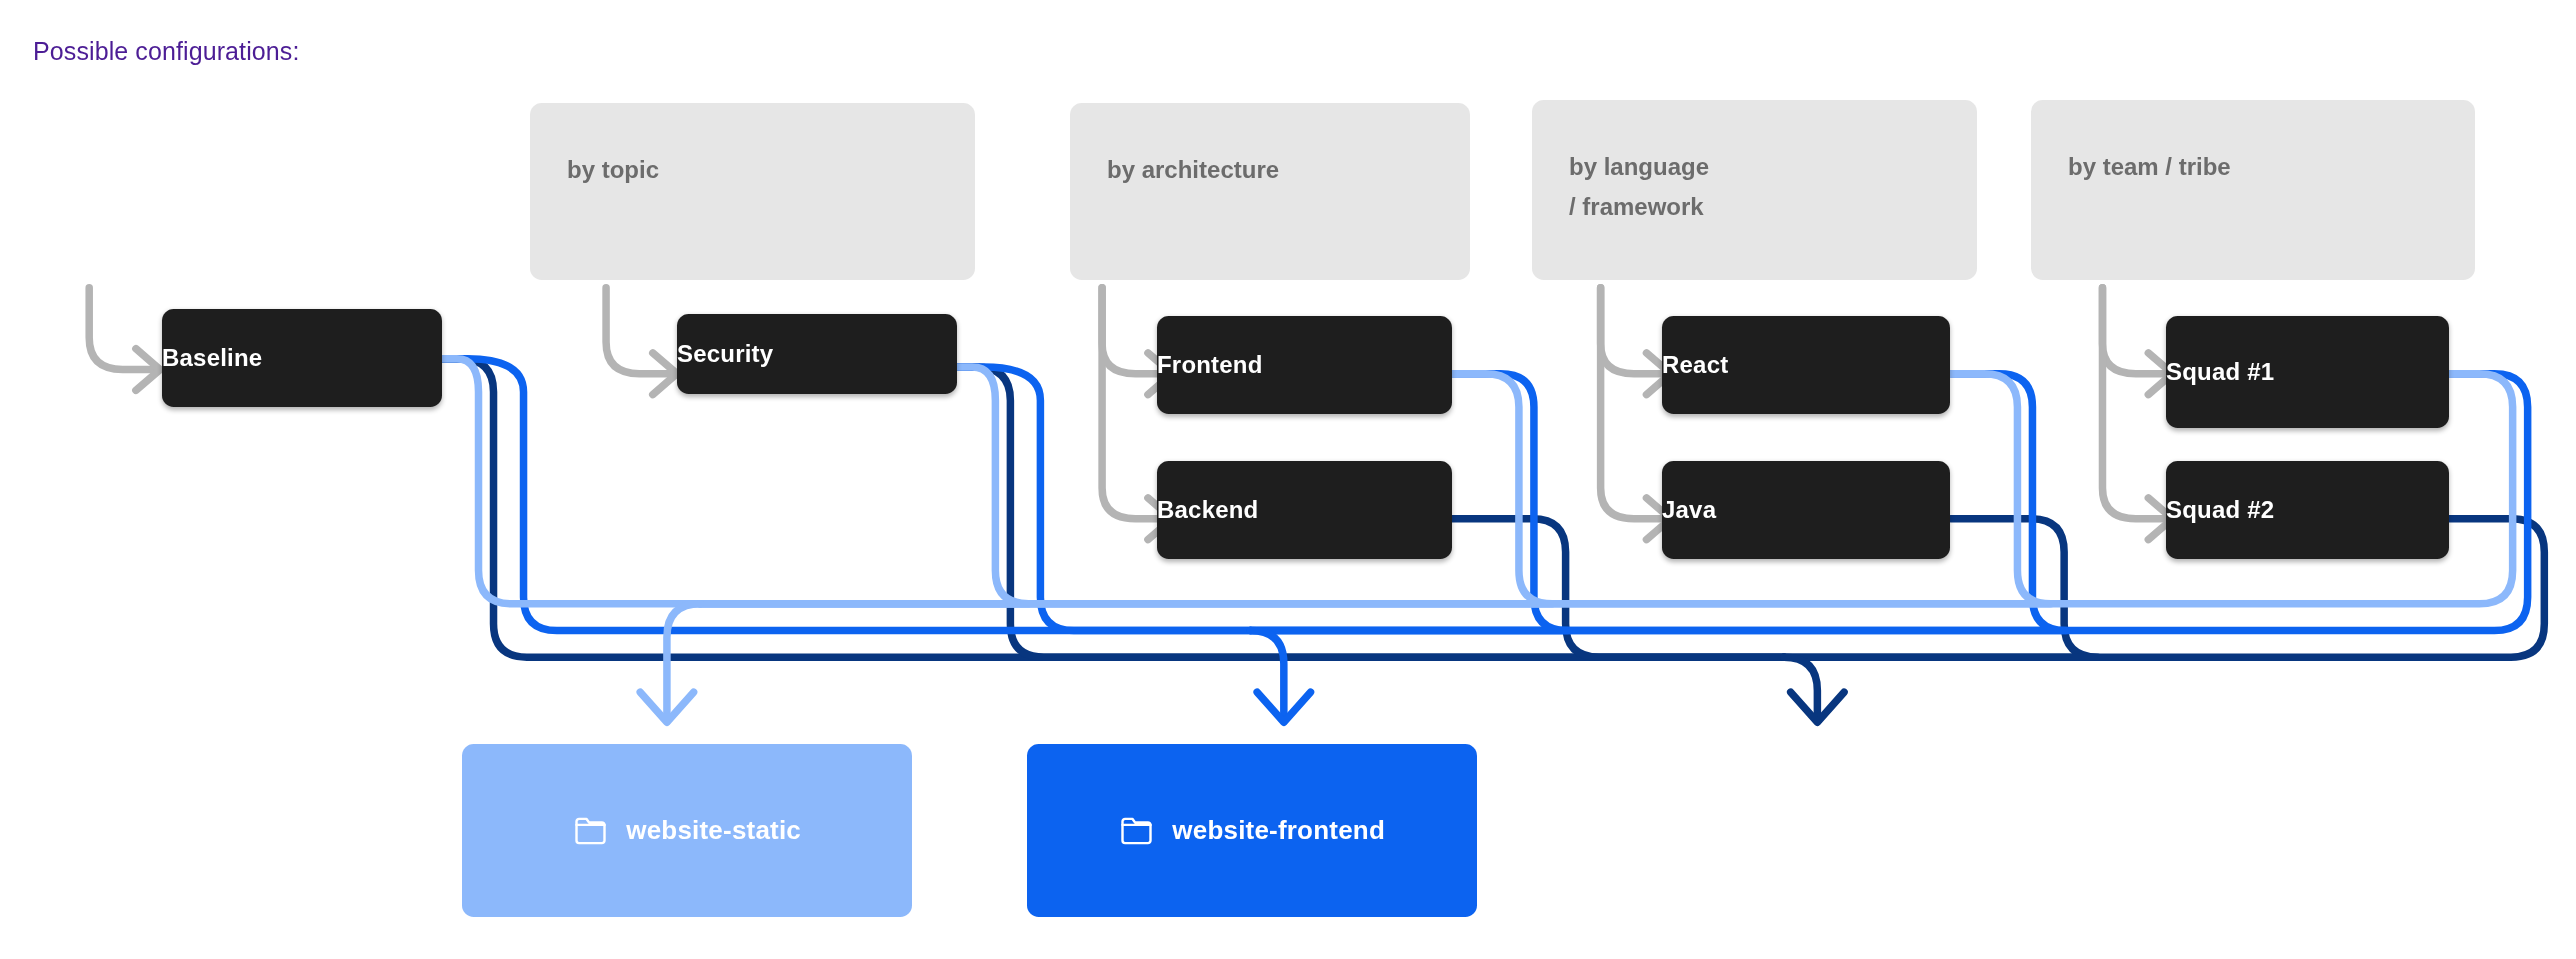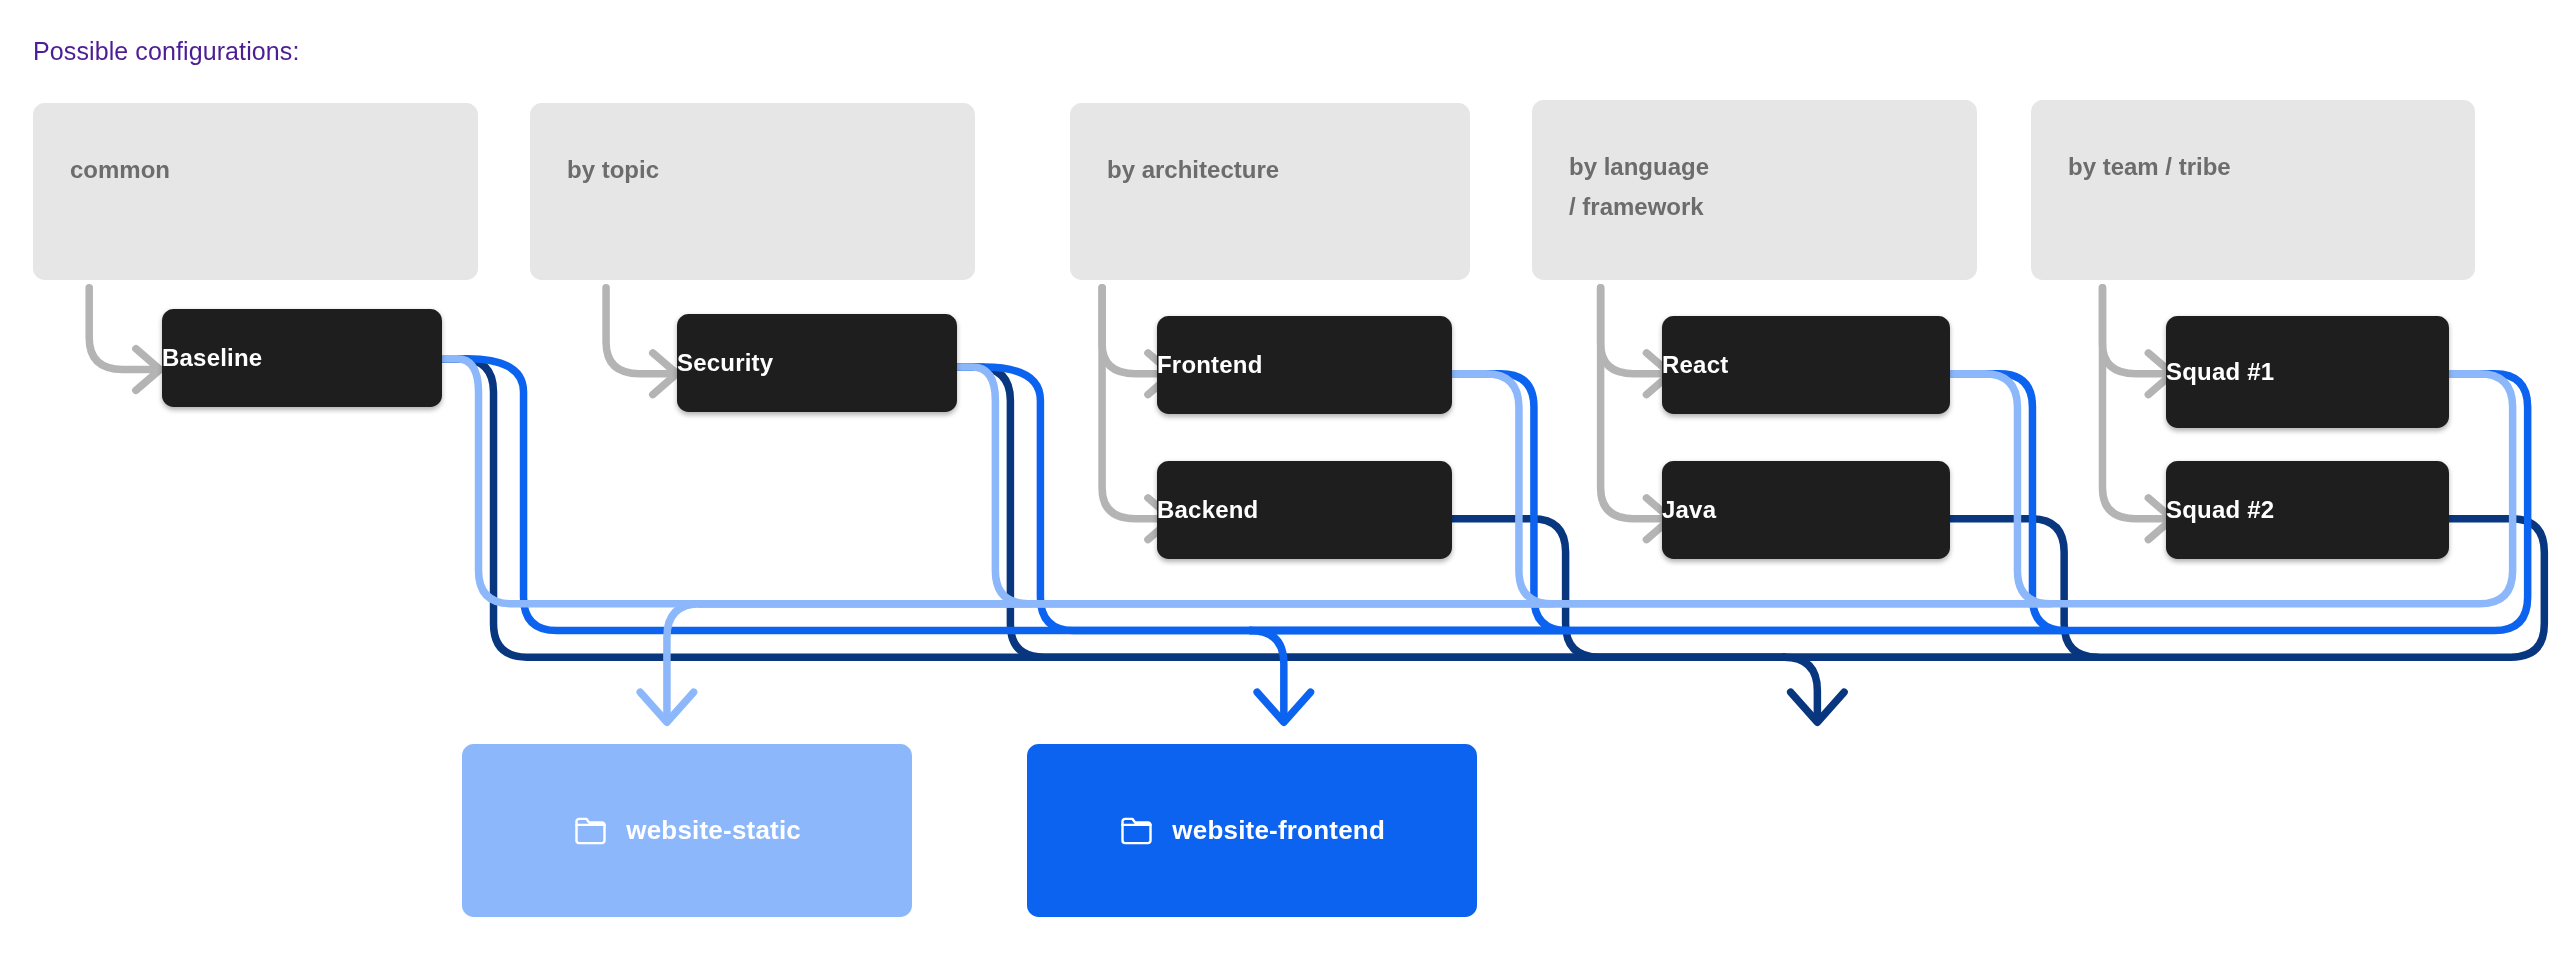--- a/index.html
+++ b/index.html
@@ -127,23 +127,20 @@
         <path d="M2340,448 L2380,448 Q2420,448 2420,488 L2420,684 Q2420,724 2460,724 L840,724"></path>
         <path d="M2938,448 L2974,448 Q3014,448 3014,488 L3014,684 Q3014,724 2974,724 L840,724"></path>
 
         <path d="M840,724 Q800,724 800,764 L800,862"></path>
         <path d="M768,830 L800,866 L832,830"></path>
       </g>
 
     </g>
   </svg>
 
-  <div class="cat" style="left:33px;top:103px;width:445px;height:177px;">
-    <div class="cat-label">common</div>
-  </div>
 
   <div class="cat" style="left:1070px;top:103px;width:400px;height:177px;">
     <div class="cat-label">by architecture</div>
   </div>
 
   <div class="cat" style="left:530px;top:103px;width:445px;height:177px;">
     <div class="cat-label">by topic</div>
   </div>
 
   <div class="cat" style="left:1532px;top:100px;width:445px;height:180px;">
@@ -152,21 +149,21 @@
   </div>
 
   <div class="cat" style="left:2031px;top:100px;width:444px;height:180px;">
     <div class="cat-label">by team / tribe</div>
   </div>
 
   <div class="node" style="left:162px;top:309px;width:280px;height:98px;">
     <span class="node-label">Baseline</span>
   </div>
 
-  <div class="node" style="left:677px;top:314px;width:280px;height:98px;">
+  <div class="node" style="left:677px;top:314px;width:280px;height:80px;">
     <span class="node-label">Security</span>
   </div>
 
   <div class="node" style="left:1157px;top:316px;width:295px;height:98px;">
     <span class="node-label">Frontend</span>
   </div>
 
   <div class="node" style="left:1157px;top:461px;width:295px;height:98px;">
     <span class="node-label">Backend</span>
   </div>

